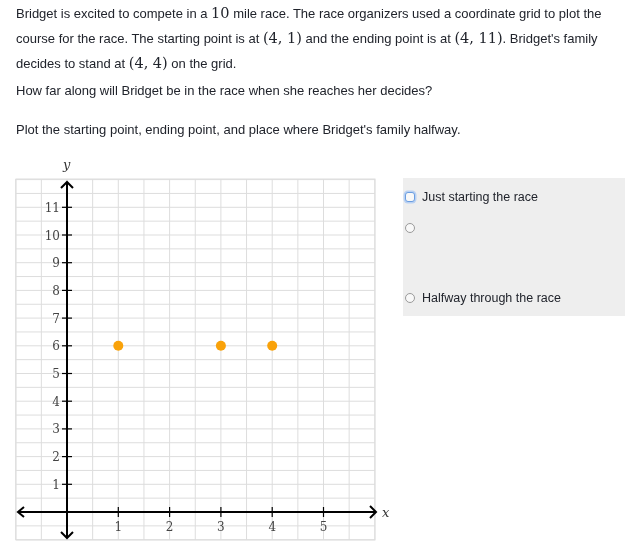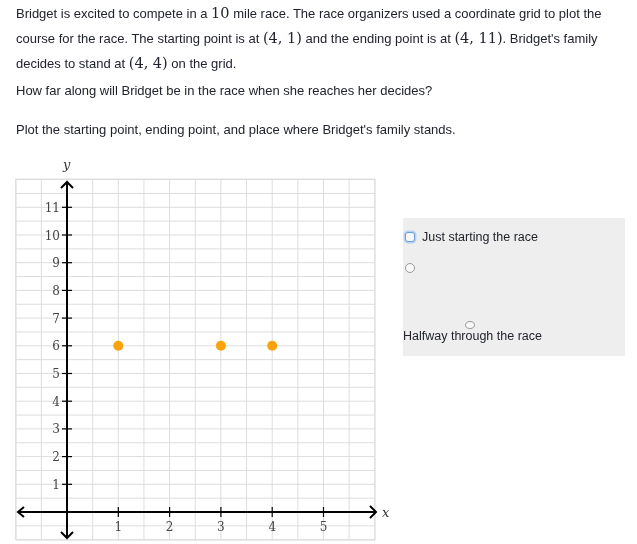--- a/index.html
+++ b/index.html
@@ -4,32 +4,32 @@
 <style>
   html, body { margin:0; padding:0; background:#ffffff; }
   body { width:637px; height:544px; position:relative; overflow:hidden;
          font-family:"Liberation Sans", sans-serif; color:#21242c; font-size:13px; }
   .para { position:absolute; left:16px; width:615px; line-height:24px; font-size:13px; }
   .math { font-family:"DejaVu Serif", serif; font-size:14.5px; }
   #p1 { top:1px; }
   #p2 { top:79px; }
   #p3 { top:118px; }
   .graph { position:absolute; left:0; top:150px; width:400px; height:394px; }
-  .panel { position:absolute; left:403px; top:178px; width:222px; height:138px; background:#eeeeee;margin-top:40px; }
+  .panel { position:absolute; left:403px; top:178px; width:222px; height:138px; background:#eeeeee; }
   .opt { position:absolute; left:0; height:22px; display:flex; align-items:center; font-size:12.5px; color:#21242c; cursor:pointer; }
   .radio { width:10px; height:10px; border-radius:50%; border:1px solid #9a9a9a; background:#f8f8f8; margin-left:2px; margin-right:7px; box-sizing:border-box; }
   .radio.focused { border:1.5px solid #6a9de0; box-shadow:0 0 0 1.5px #b9d1f3; border-radius:3px; }
 </style>
 </head>
 <body>
 
 <div class="para" id="p1"><span>Bridget is excited to compete in a </span><span class="math">10</span><span> mile race. The race organizers used a coordinate grid to plot the course for the race. The starting point is at </span><span class="math">(4, 1)</span><span> and the ending point is at </span><span class="math">(4, 11)</span><span>. Bridget's family decides to stand at </span><span class="math">(4, 4)</span><span> on the grid.</span></div>
 
 <div class="para" id="p2">How far along will Bridget be in the race when she reaches her decides?</div>
-<div class="para" id="p3">Plot the starting point, ending point, and place where Bridget's family stands.</div>
+<div class="para" id="p3">Plot the starting point, ending point, and place where Bridget's family halfway.</div>
 
 <svg class="graph" width="400" height="394" viewBox="0 150 400 394" xmlns="http://www.w3.org/2000/svg">
   <g id="gridlines">
       <line x1="15.700000000000003" y1="179" x2="15.700000000000003" y2="540" stroke="#dddddd" stroke-width="1"></line>
       <line x1="41.35" y1="179" x2="41.35" y2="540" stroke="#dddddd" stroke-width="1"></line>
       <line x1="67" y1="179" x2="67" y2="540" stroke="#dddddd" stroke-width="1"></line>
       <line x1="92.65" y1="179" x2="92.65" y2="540" stroke="#dddddd" stroke-width="1"></line>
       <line x1="118.3" y1="179" x2="118.3" y2="540" stroke="#dddddd" stroke-width="1"></line>
       <line x1="143.95" y1="179" x2="143.95" y2="540" stroke="#dddddd" stroke-width="1"></line>
       <line x1="169.6" y1="179" x2="169.6" y2="540" stroke="#dddddd" stroke-width="1"></line>
@@ -122,17 +122,17 @@
 </svg>
 
 <div class="panel" id="panel">
     <div class="opt" style="top: 8px;">
       <span class="radio focused"></span>
       <span>Just starting the race</span>
     </div>
     <div class="opt" style="top: 39px;">
       <span class="radio"></span>
     </div>
-    <div class="opt" style="top: 103px; flex-direction: column;">
+    <div class="opt" style="top: 109px;">
       <span class="radio"></span>
       <span>Halfway through the race</span>
     </div>
   </div>
 
 </body></html>

